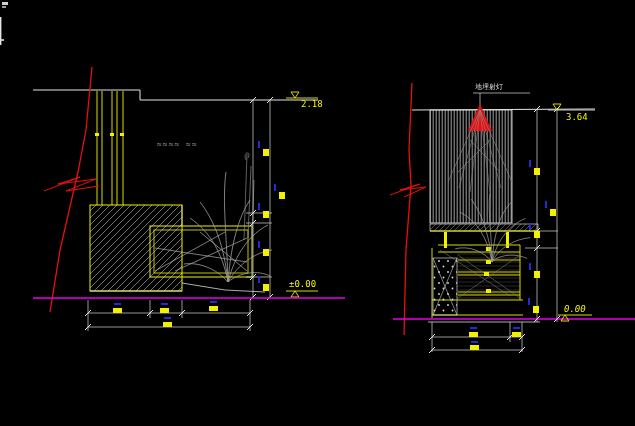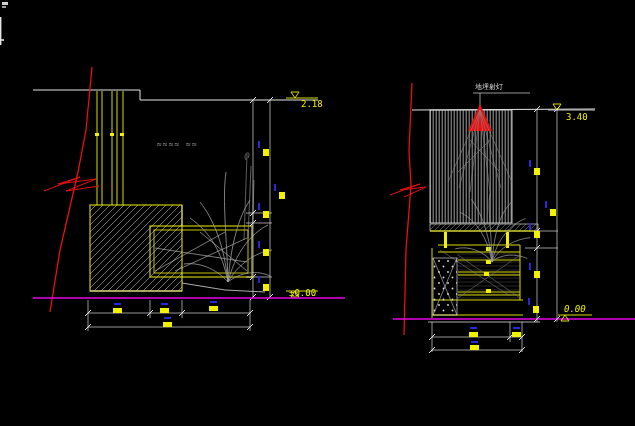--- a/index.html
+++ b/index.html
@@ -321,20 +321,20 @@
       <polygon points="553,104 561,104 557,110" stroke="#f2f200"></polygon>
     </g>
     <g fill="none" stroke-width="0.9">
       <line x1="558" y1="315" x2="592" y2="315" stroke="#f2f200"></line>
       <polygon points="561,321 569,321 565,315" stroke="#f2f200"></polygon>
     </g>
   </g>
 </svg>
 
 <div class="txt elev" style="left:301px;top:100px;">2.18</div>
-<div class="txt elev" style="left:289px;top:280px;margin-top:9px;">±0.00</div>
+<div class="txt elev" style="left:289px;top:280px;">±0.00</div>
 <div class="txt ripple" style="left:157px;top:141px;">≈≈≈≈ ≈≈</div>
 
 <div class="txt lbl" style="left:475px;top:84px;">地埋射灯</div>
-<div class="txt elev" style="left:566px;top:113px;">3.40</div>
+<div class="txt elev" style="left:566px;top:113px;">3.64</div>
 <div class="txt elev" style="left:564px;top:305px;font-style:italic;">0.00</div>
 
 </div>
 
 </body></html>

